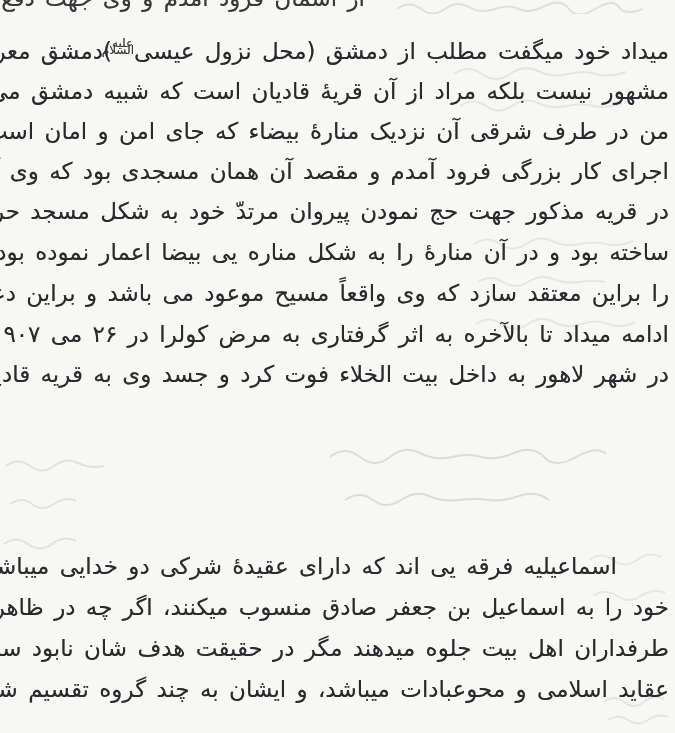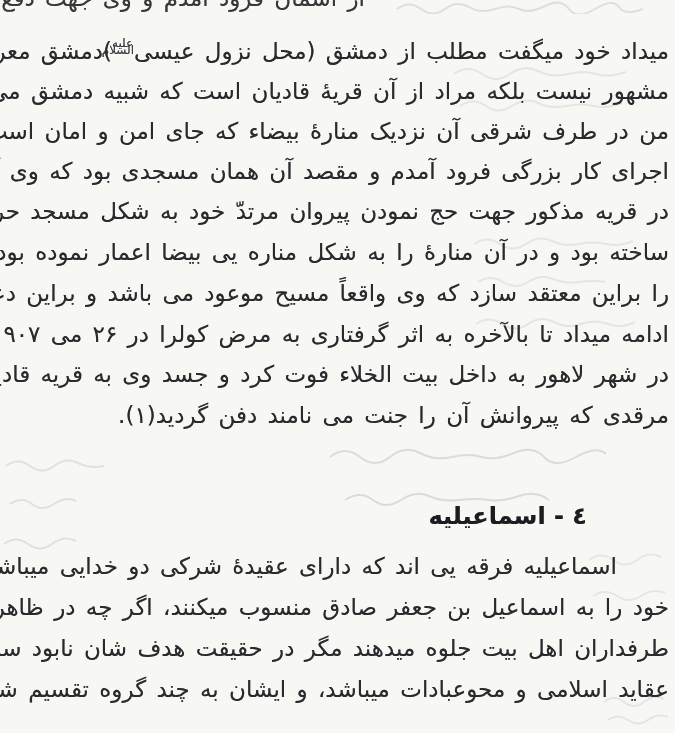--- a/index.html
+++ b/index.html
@@ -96,22 +96,20 @@
   <div class="line l2"><span>میداد خود میگفت مطلب از دمشق (محل نزول عیسی</span><span class="honorific">علیه السلام</span><span>)دمشق معروف</span></div>
 
   <div class="line l3">مشهور نیست بلکه مراد از آن قریهٔ قادیان است که شبیه دمشق می باشد ک</div>
   <div class="line l4">من در طرف شرقی آن نزدیک منارهٔ بیضاء که جای امن و امان است جهت</div>
   <div class="line l5">اجرای کار بزرگی فرود آمدم و مقصد آن همان مسجدی بود که وی آن ر</div>
   <div class="line l6">در قریه مذکور جهت حج نمودن پیروان مرتدّ خود به شکل مسجد حرام</div>
   <div class="line l7">ساخته بود و در آن منارهٔ را به شکل مناره یی بیضا اعمار نموده بود تا مردم</div>
   <div class="line l8">را براین معتقد سازد که وی واقعاً مسیح موعود می باشد و براین دعوت خود</div>
   <div class="line l9">ادامه میداد تا بالآخره به اثر گرفتاری به مرض کولرا در ۲۶ می ۱۹۰۷ میلادی</div>
   <div class="line l10">در شهر لاهور به داخل بیت الخلاء فوت کرد و جسد وی به قریه قادیان به</div>
-  <div class="line l11">مرقدی که پیروانش آن را جنت می نامند دفن گردید(۱).</div>
 
-  <h2 class="heading">٤ - اسماعیلیه</h2>
 
   <div class="line p2a">اسماعیلیه فرقه یی اند که دارای عقیدهٔ شرکی دو خدایی میباشند و</div>
   <div class="line p2b">خود را به اسماعیل بن جعفر صادق منسوب میکنند، اگر چه در ظاهر خود را</div>
   <div class="line p2c">طرفداران اهل بیت جلوه میدهند مگر در حقیقت هدف شان نابود ساختن</div>
   <div class="line p2d">عقاید اسلامی و محوعبادات میباشد، و ایشان به چند گروه تقسیم شده اند</div>
 
 </div>
 
 </body></html>

